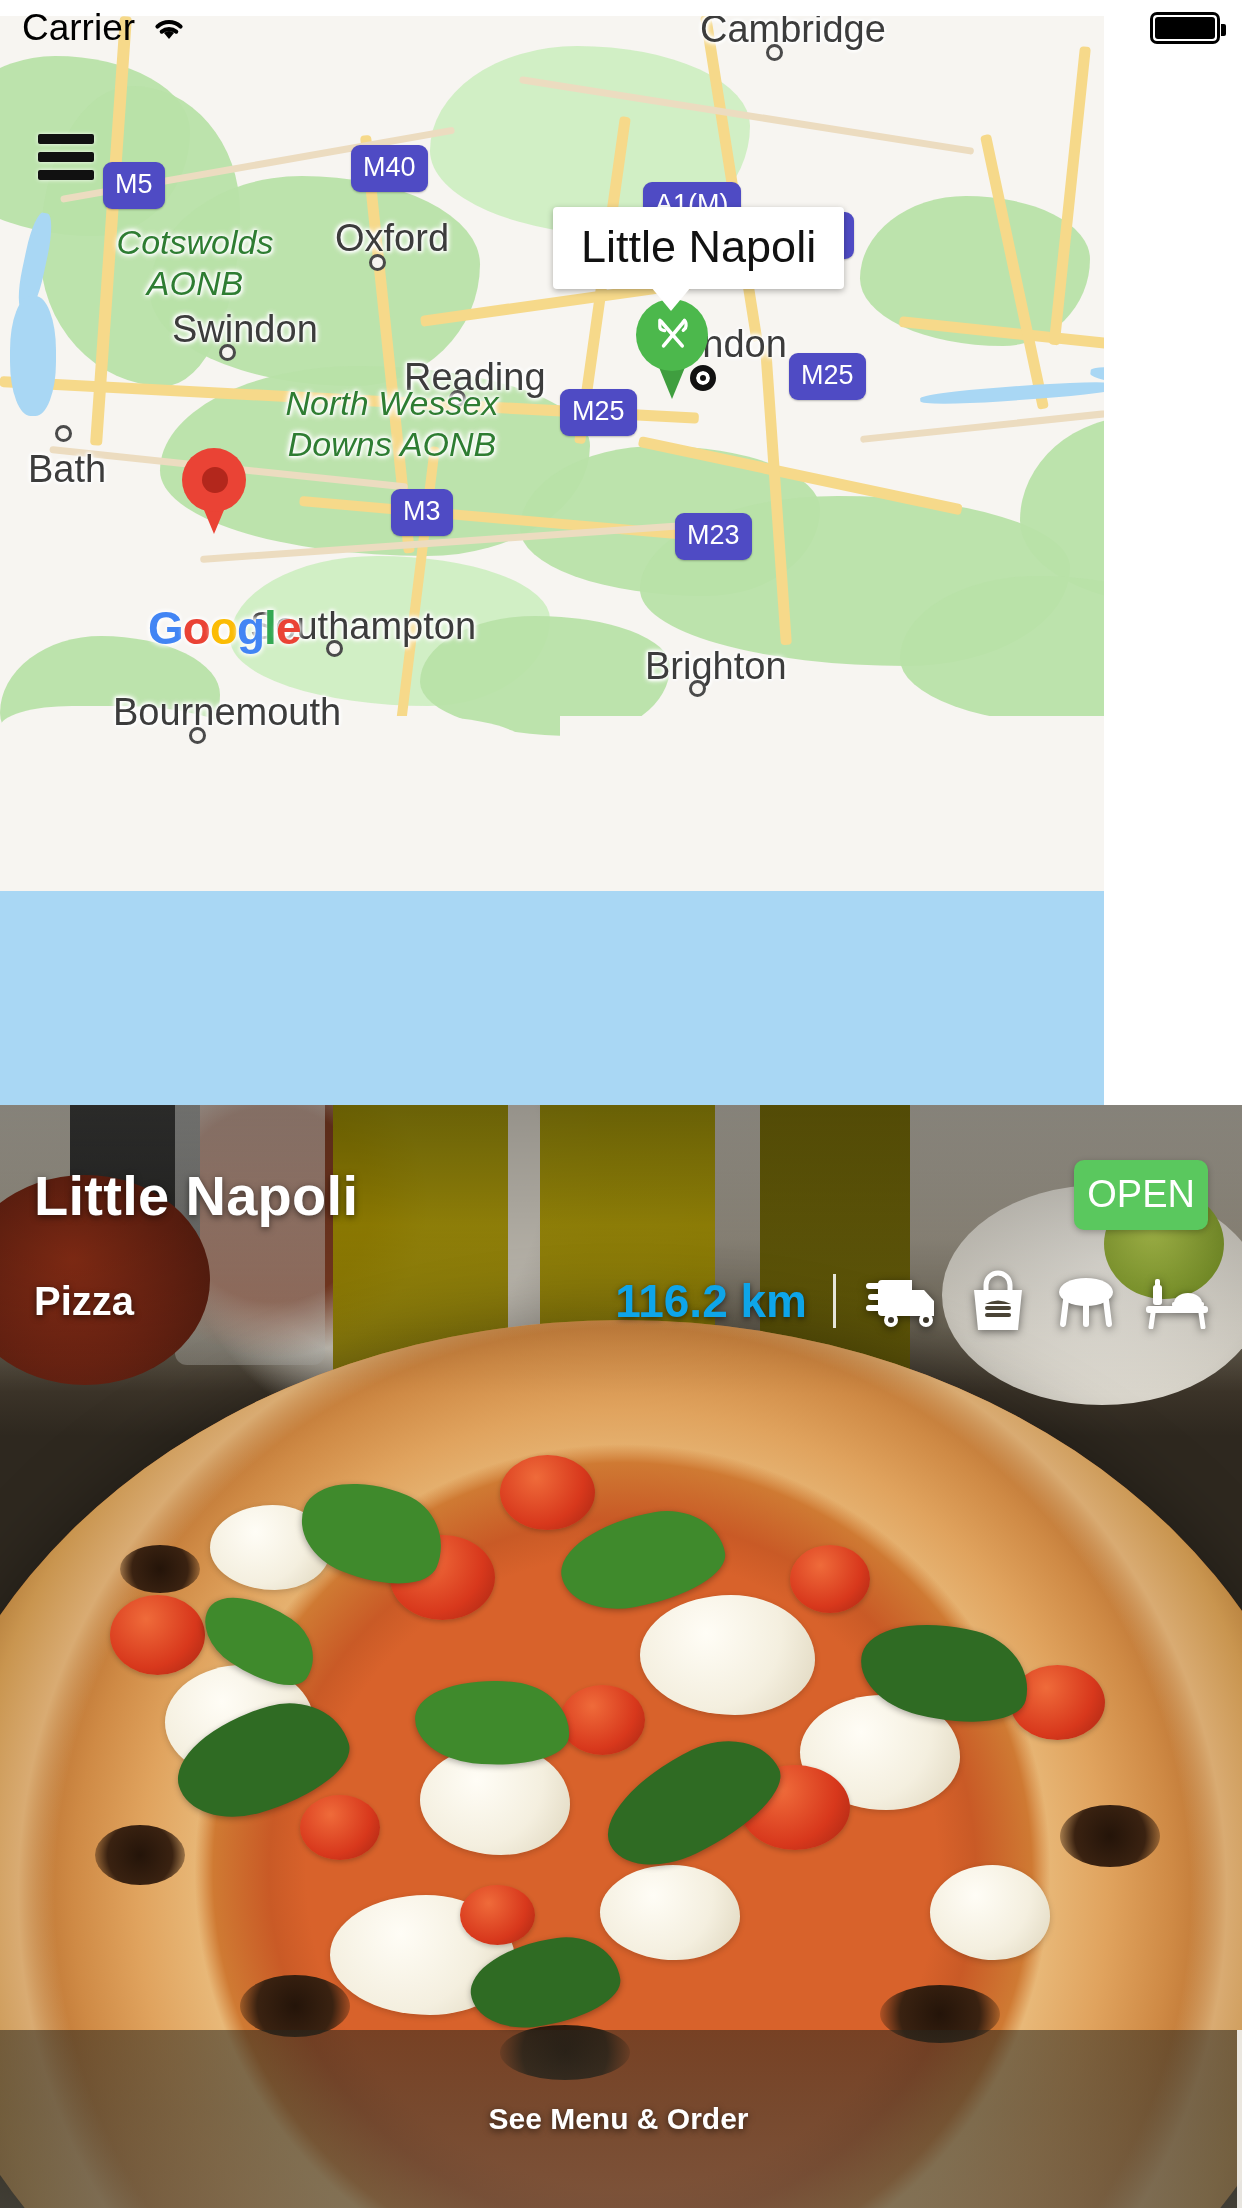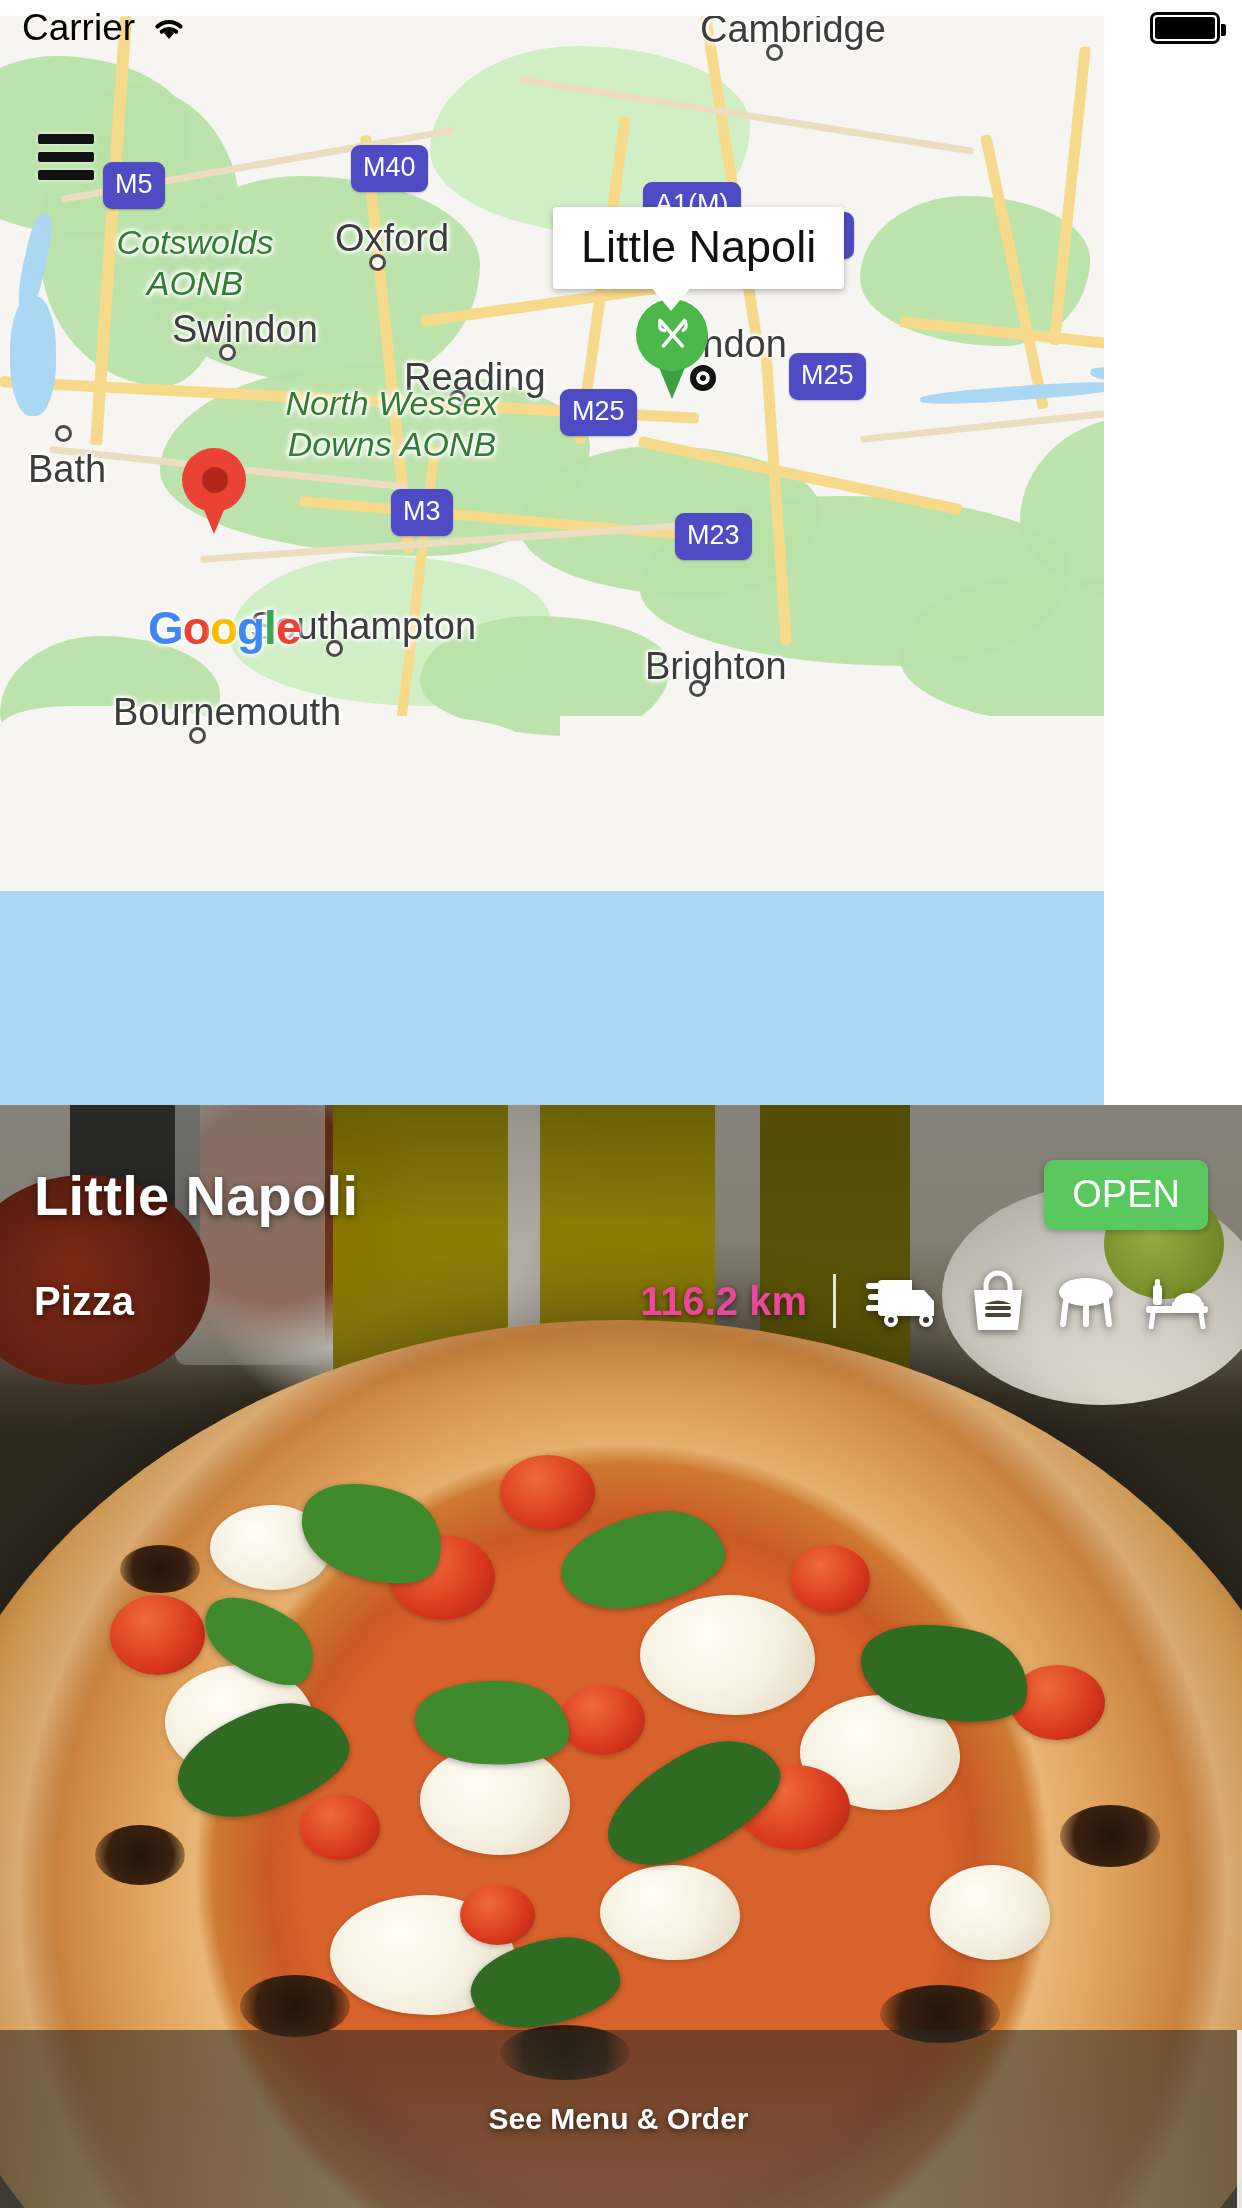--- a/index.html
+++ b/index.html
@@ -246,32 +246,32 @@
   .card-head {
     position:absolute; left:0; top:0; width:1242px; padding:55px 34px 0;
   }
   .card-title-row { display:flex; align-items:center; }
   .card-title {
     font-size:56px; color:#fff; font-weight:bold; letter-spacing:.3px;
     text-shadow:0 2px 7px rgba(0,0,0,.55);
   }
   .open-badge {
     margin-left:auto; background:#5ac85e; color:#fff;
-    font-size:38px; padding:15px 28px 17px; border-radius:10px;
+    font-size:38px; padding:15px 13px 17px; border-radius:10px;
     line-height:1; box-shadow:0 2px 6px rgba(0,0,0,.25);
   }
   .card-sub-row {
     display:flex; align-items:center; margin-top:40px;font-weight:bold;
   }
   .cuisine {
     font-size:40px; color:#fff; text-shadow:0 2px 6px rgba(0,0,0,.6);
   }
   .meta-right { margin-left:auto; display:flex; align-items:center; }
   .distance {
-    font-size:40px; color:#ec4899; text-shadow:0 2px 6px rgba(0,0,0,.6);
+    font-size:46px; color:#0ea5e9; text-shadow:0 2px 6px rgba(0,0,0,.6);
     margin-right:26px;
   }
   .vdiv { width:3px; height:54px; background:rgba(255,255,255,.85); margin-right:30px; }
   .svc { display:flex; align-items:center; gap:30px; }
   .svc svg { display:block; filter:drop-shadow(0 2px 4px rgba(0,0,0,.5)); }
 
   
   .actions {
     position:absolute; left:0; bottom:0; width:1242px; height:178px;
     display:flex; align-items:stretch;

